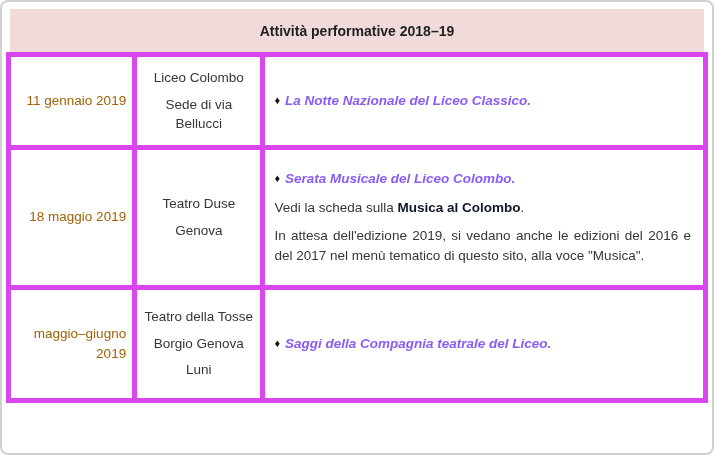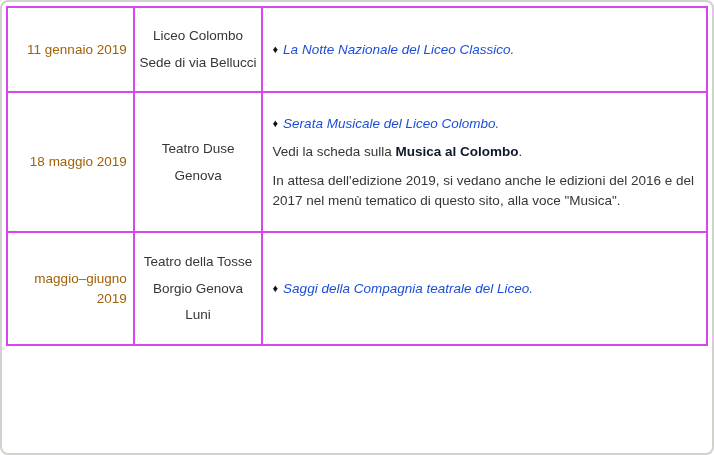--- a/index.html
+++ b/index.html
@@ -35,21 +35,21 @@
     color: #1f1f1f;
     text-align: center;
     vertical-align: middle;
   }
   tr.title-row th { height: 47px; }
   tr.header-row th { height: 53px; }
 
   
   td {
     background: #ffffff;
-    border: 2px solid #d946ef;
+    border: 5px solid #d946ef;
     vertical-align: middle;
     font-size: 13.5px;
     line-height: 1.45;
   }
   tr.row-1 td { height: 85px; }
   tr.row-2 td { height: 140px; margin-top: 13px; }
   tr.row-3 td { height: 113px; margin-left: 30px; }
 
   td.date-cell {
     text-align: right;
@@ -69,43 +69,46 @@
   }
   td.desc-cell p { margin: 9px 0; }
   .bullet {
     color: #111;
     font-size: 11px;
     margin-right: 5px;
     position: relative;
     top: -1px;
   }
   .event-title {
-    font-weight: normal;
+    font-weight: bold;
     font-style: italic;
-    color: #1d4ed8;
+    color: #8b5cf6;
   }
   .justify { text-align: justify; }
   a.red-link {
     color: #0f172a;
     font-weight: bold;
     text-decoration: none;
     cursor: pointer;
   }
 </style>
 </head>
 <body>
 
 <div class="screen">
   <table class="activities">
     <colgroup>
       <col class="c-data">
         <col class="c-luogo">
         <col class="c-desc">
     </colgroup>
     <thead>
+      <tr class="title-row">
+        <th class="pink" colspan="3">Attività performative 2018–19</th>
+      </tr>
     </thead>
     <tbody>
 
       <tr class="row-1">
         <td class="date-cell">11 gennaio 2019</td>
         <td class="place-cell">
           <p>Liceo Colombo</p>
           <p>Sede di via Bellucci</p>
         </td>
         <td class="desc-cell">

